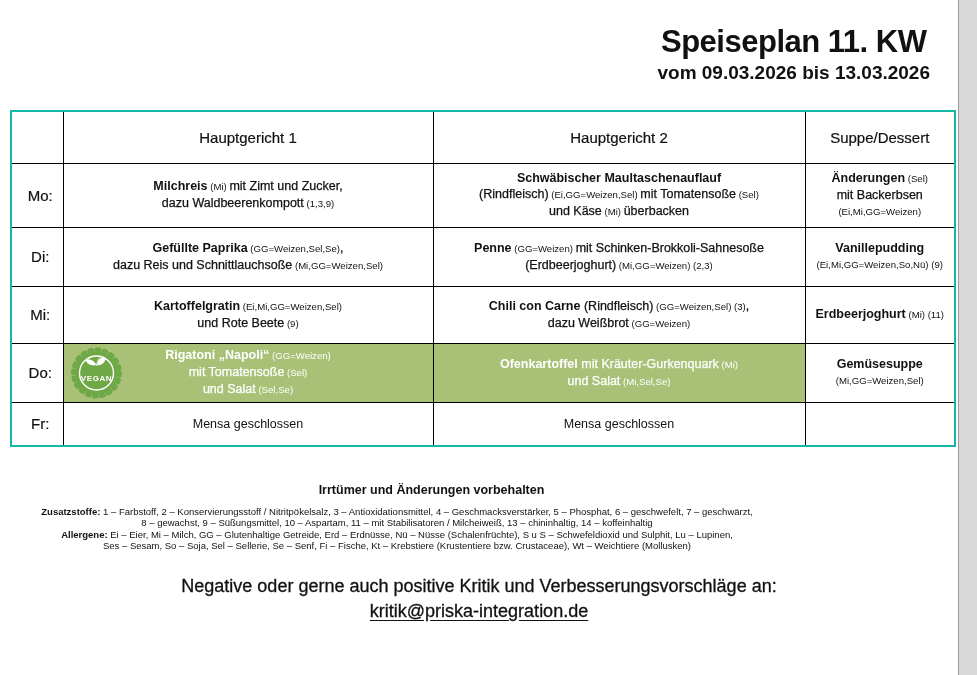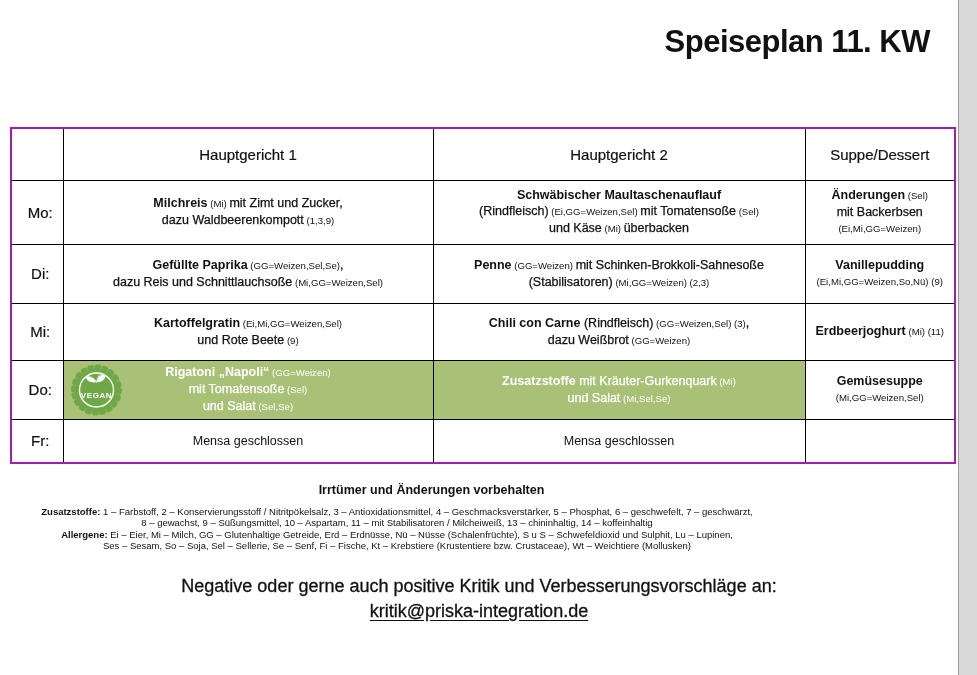--- a/index.html
+++ b/index.html
@@ -8,22 +8,22 @@
     font-family:"Liberation Sans","DejaVu Sans",sans-serif;color:#111;
   }
   .gutter{position:absolute;top:0;right:0;width:18px;height:100%;
     background:var(--gutter,#d9d9d9);border-left:1px solid #9b9b9b;}
 
   .header{position:absolute;top:24px;right:47px;text-align:center;margin-left:10px;}
   .title{font-size:31px;font-weight:bold;letter-spacing:-0.5px;line-height:36px;}
   .subtitle{font-size:19px;font-weight:bold;line-height:26px;}
 
   table.menu{
-    position:absolute;left:10px;top:127px;width:944px;
-    border-collapse:collapse;table-layout:fixed;border:2px solid #a21caf;
+    position:absolute;left:10px;top:110px;width:944px;
+    border-collapse:collapse;table-layout:fixed;border:2px solid #14b8a6;
   }
   th,td{border:1px solid #000;padding:1px 3px;vertical-align:middle;}
   thead tr{height:52px;}
   thead th{font-weight:normal;font-size:15px;-webkit-text-stroke:0.2px #111;}
   tbody tr:nth-child(1){height:64px;}
   tbody tr:nth-child(2){height:59px;}
   tbody tr:nth-child(3){height:57px;}
   tbody tr:nth-child(4){height:59px;}
   tbody tr:nth-child(5){height:44px;}
   td.day{font-size:15px;text-align:center;padding-left:9px;-webkit-text-stroke:0.2px #111;}
@@ -45,20 +45,21 @@
   .feedback a{color:inherit;text-decoration:underline;text-underline-offset:3px;
     display:inline-block;margin-top:4px;}
 </style>
 </head>
 <body>
 
 <div class="page">
 
   <div class="header">
     <div class="title">Speiseplan 11. KW</div>
+    <div class="subtitle">vom 09.03.2026 bis 13.03.2026</div>
   </div>
 
   <table class="menu">
     <colgroup>
       <col style="width:52px">
         <col style="width:370px">
         <col style="width:372px">
         <col style="width:150px">
     </colgroup>
     <thead>
@@ -88,21 +89,21 @@
           </td>
         </tr>
         <tr>
           <td class="day">Di:</td>
           <td class="menu-cell">
             <div class="line"><span class="b">Gefüllte Paprika</span><span class="sm"> (GG=Weizen,Sel,Se)</span><span class="n">,</span></div>
             <div class="line"><span class="n">dazu Reis und Schnittlauchsoße</span><span class="sm"> (Mi,GG=Weizen,Sel)</span></div>
           </td>
           <td class="menu-cell">
             <div class="line"><span class="b">Penne</span><span class="sm"> (GG=Weizen) </span><span class="n">mit Schinken-Brokkoli-Sahnesoße</span></div>
-            <div class="line"><span class="n">(Stabilisatoren)</span><span class="sm"> (Mi,GG=Weizen) (2,3)</span></div>
+            <div class="line"><span class="n">(Erdbeerjoghurt)</span><span class="sm"> (Mi,GG=Weizen) (2,3)</span></div>
           </td>
           <td class="menu-cell">
             <div class="line"><span class="b">Vanillepudding</span></div>
             <div class="line"><span class="sm">(Ei,Mi,GG=Weizen,So,Nü) (9)</span></div>
           </td>
         </tr>
         <tr>
           <td class="day">Mi:</td>
           <td class="menu-cell">
             <div class="line"><span class="b">Kartoffelgratin</span><span class="sm"> (Ei,Mi,GG=Weizen,Sel)</span></div>
@@ -128,21 +129,21 @@
       <path d="M26.8 18.6 C27.6 12.6 32.3 9.6 35.6 11.5 C35.1 16.4 31 19.5 26.8 18.6 Z" fill="#fff"></path>
       <path d="M26.5 19.5 C26.9 16.4 28 13.2 29.8 10.8" stroke="#fff" stroke-width="0.8" fill="none"></path>
     </g>
     <text x="26.5" y="34" text-anchor="middle" font-size="8" font-weight="bold" letter-spacing="0.6" fill="#fff">VEGAN</text>
   </svg>
             <div class="line"><span class="b">Rigatoni „Napoli“</span><span class="sm"> (GG=Weizen)</span></div>
             <div class="line"><span class="n">mit Tomatensoße</span><span class="sm"> (Sel)</span></div>
             <div class="line"><span class="n">und Salat</span><span class="sm"> (Sel,Se)</span></div>
           </td>
           <td class="menu-cell veg">
-            <div class="line"><span class="b">Zusatzstoffe</span><span class="n"> mit Kräuter-Gurkenquark</span><span class="sm"> (Mi)</span></div>
+            <div class="line"><span class="b">Ofenkartoffel</span><span class="n"> mit Kräuter-Gurkenquark</span><span class="sm"> (Mi)</span></div>
             <div class="line"><span class="n">und Salat</span><span class="sm"> (Mi,Sel,Se)</span></div>
           </td>
           <td class="menu-cell">
             <div class="line"><span class="b">Gemüsesuppe</span></div>
             <div class="line"><span class="sm">(Mi,GG=Weizen,Sel)</span></div>
           </td>
         </tr>
         <tr>
           <td class="day">Fr:</td>
           <td class="menu-cell">

